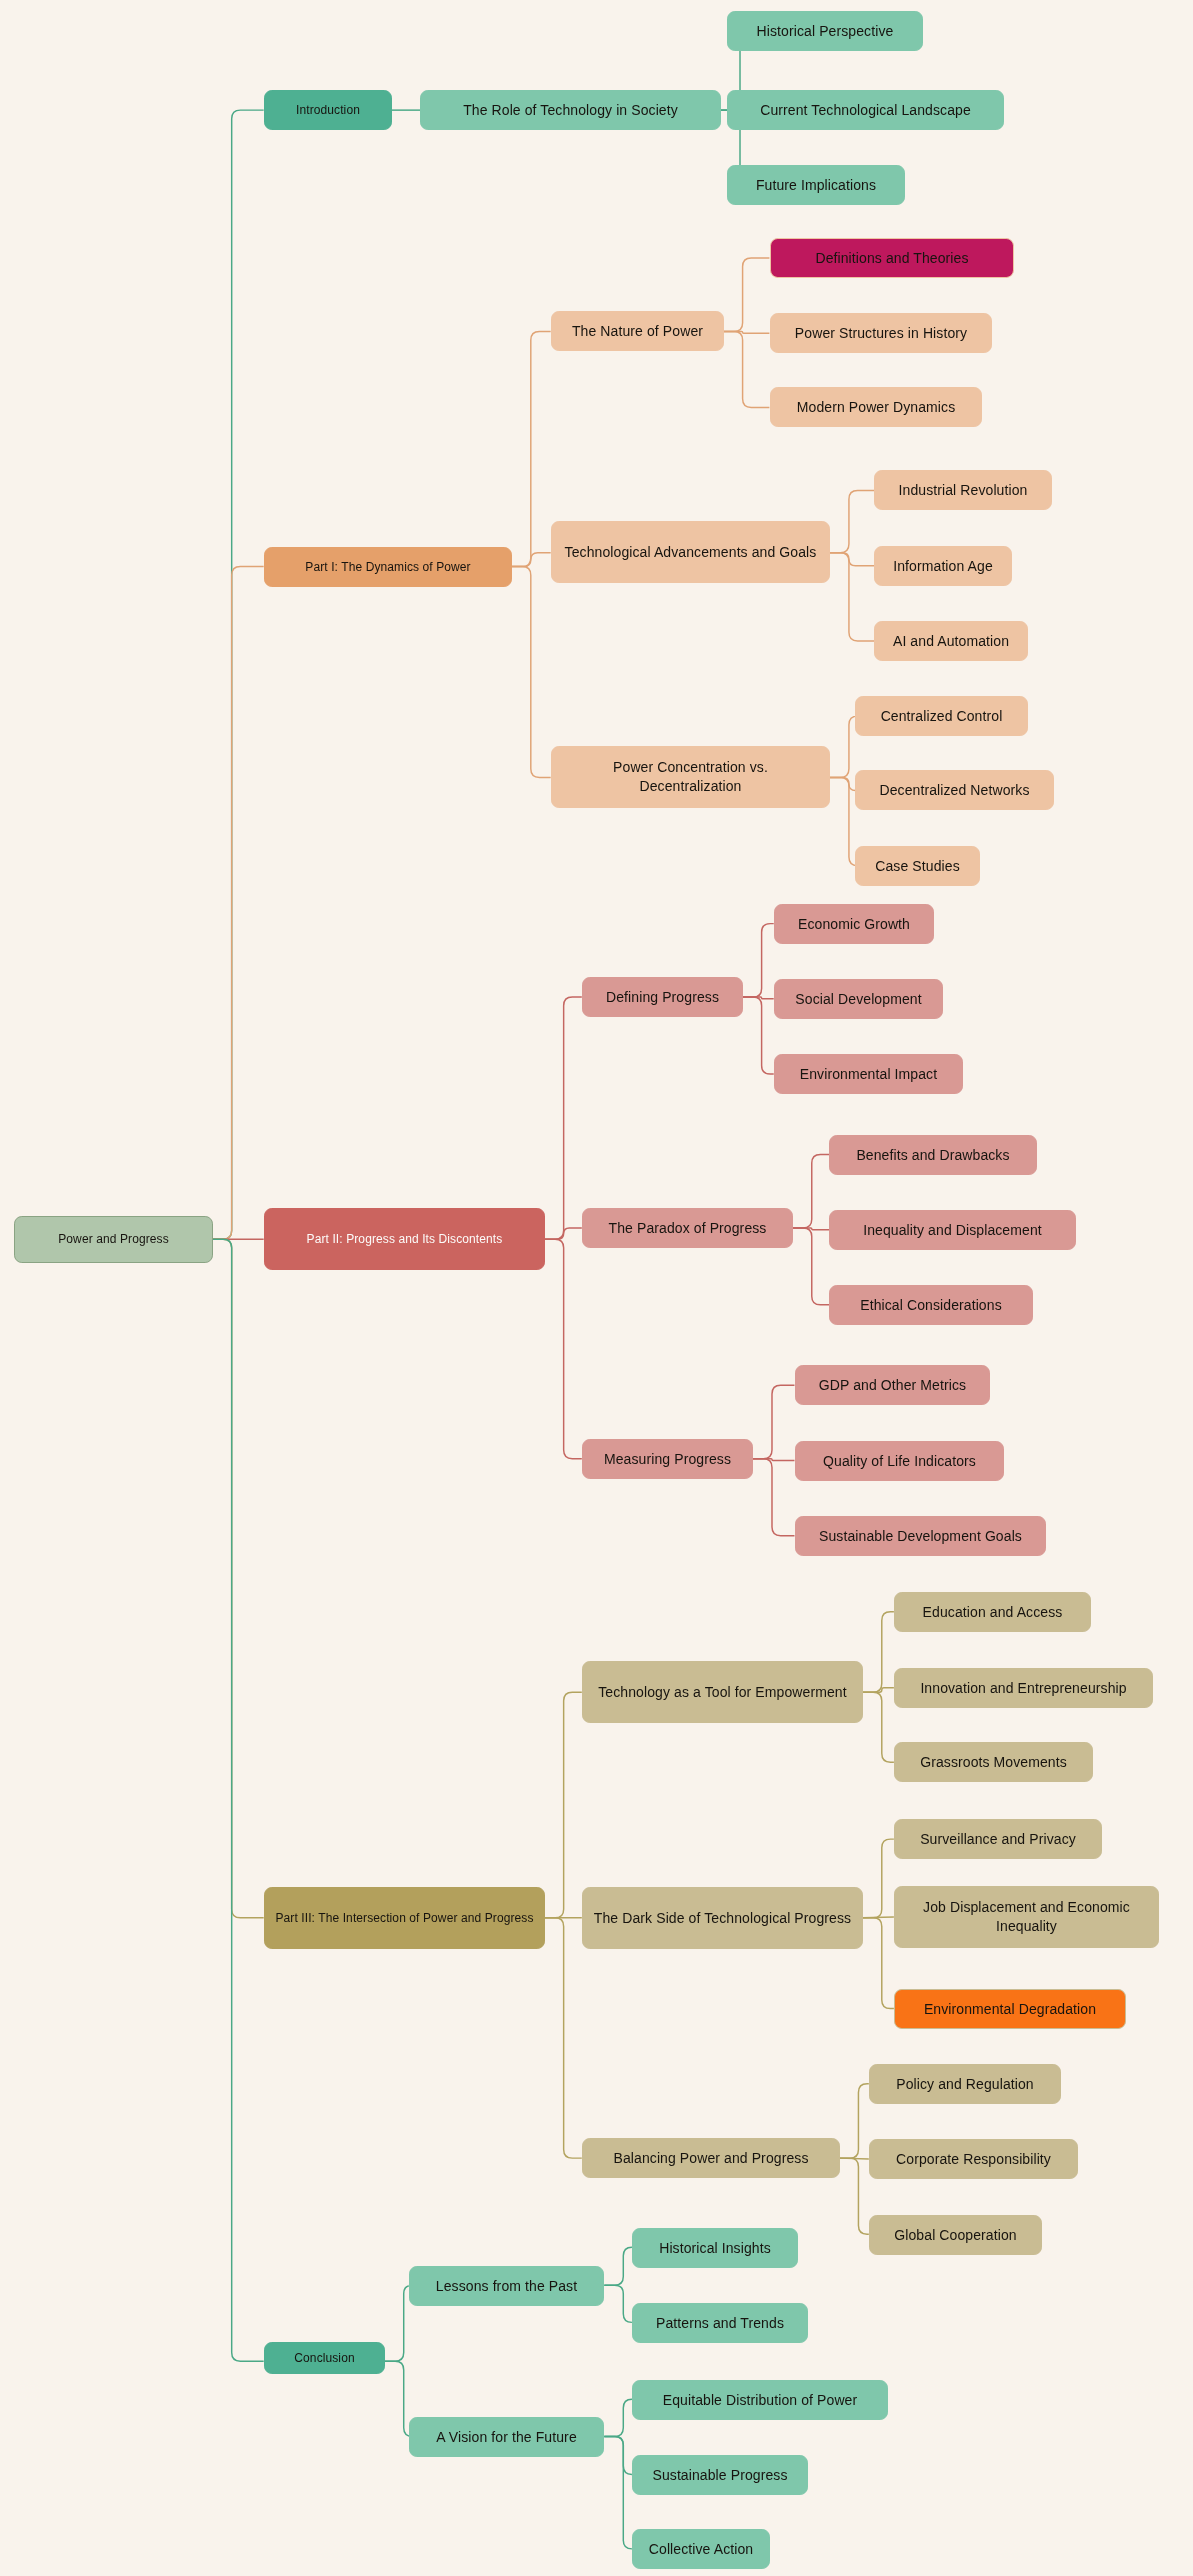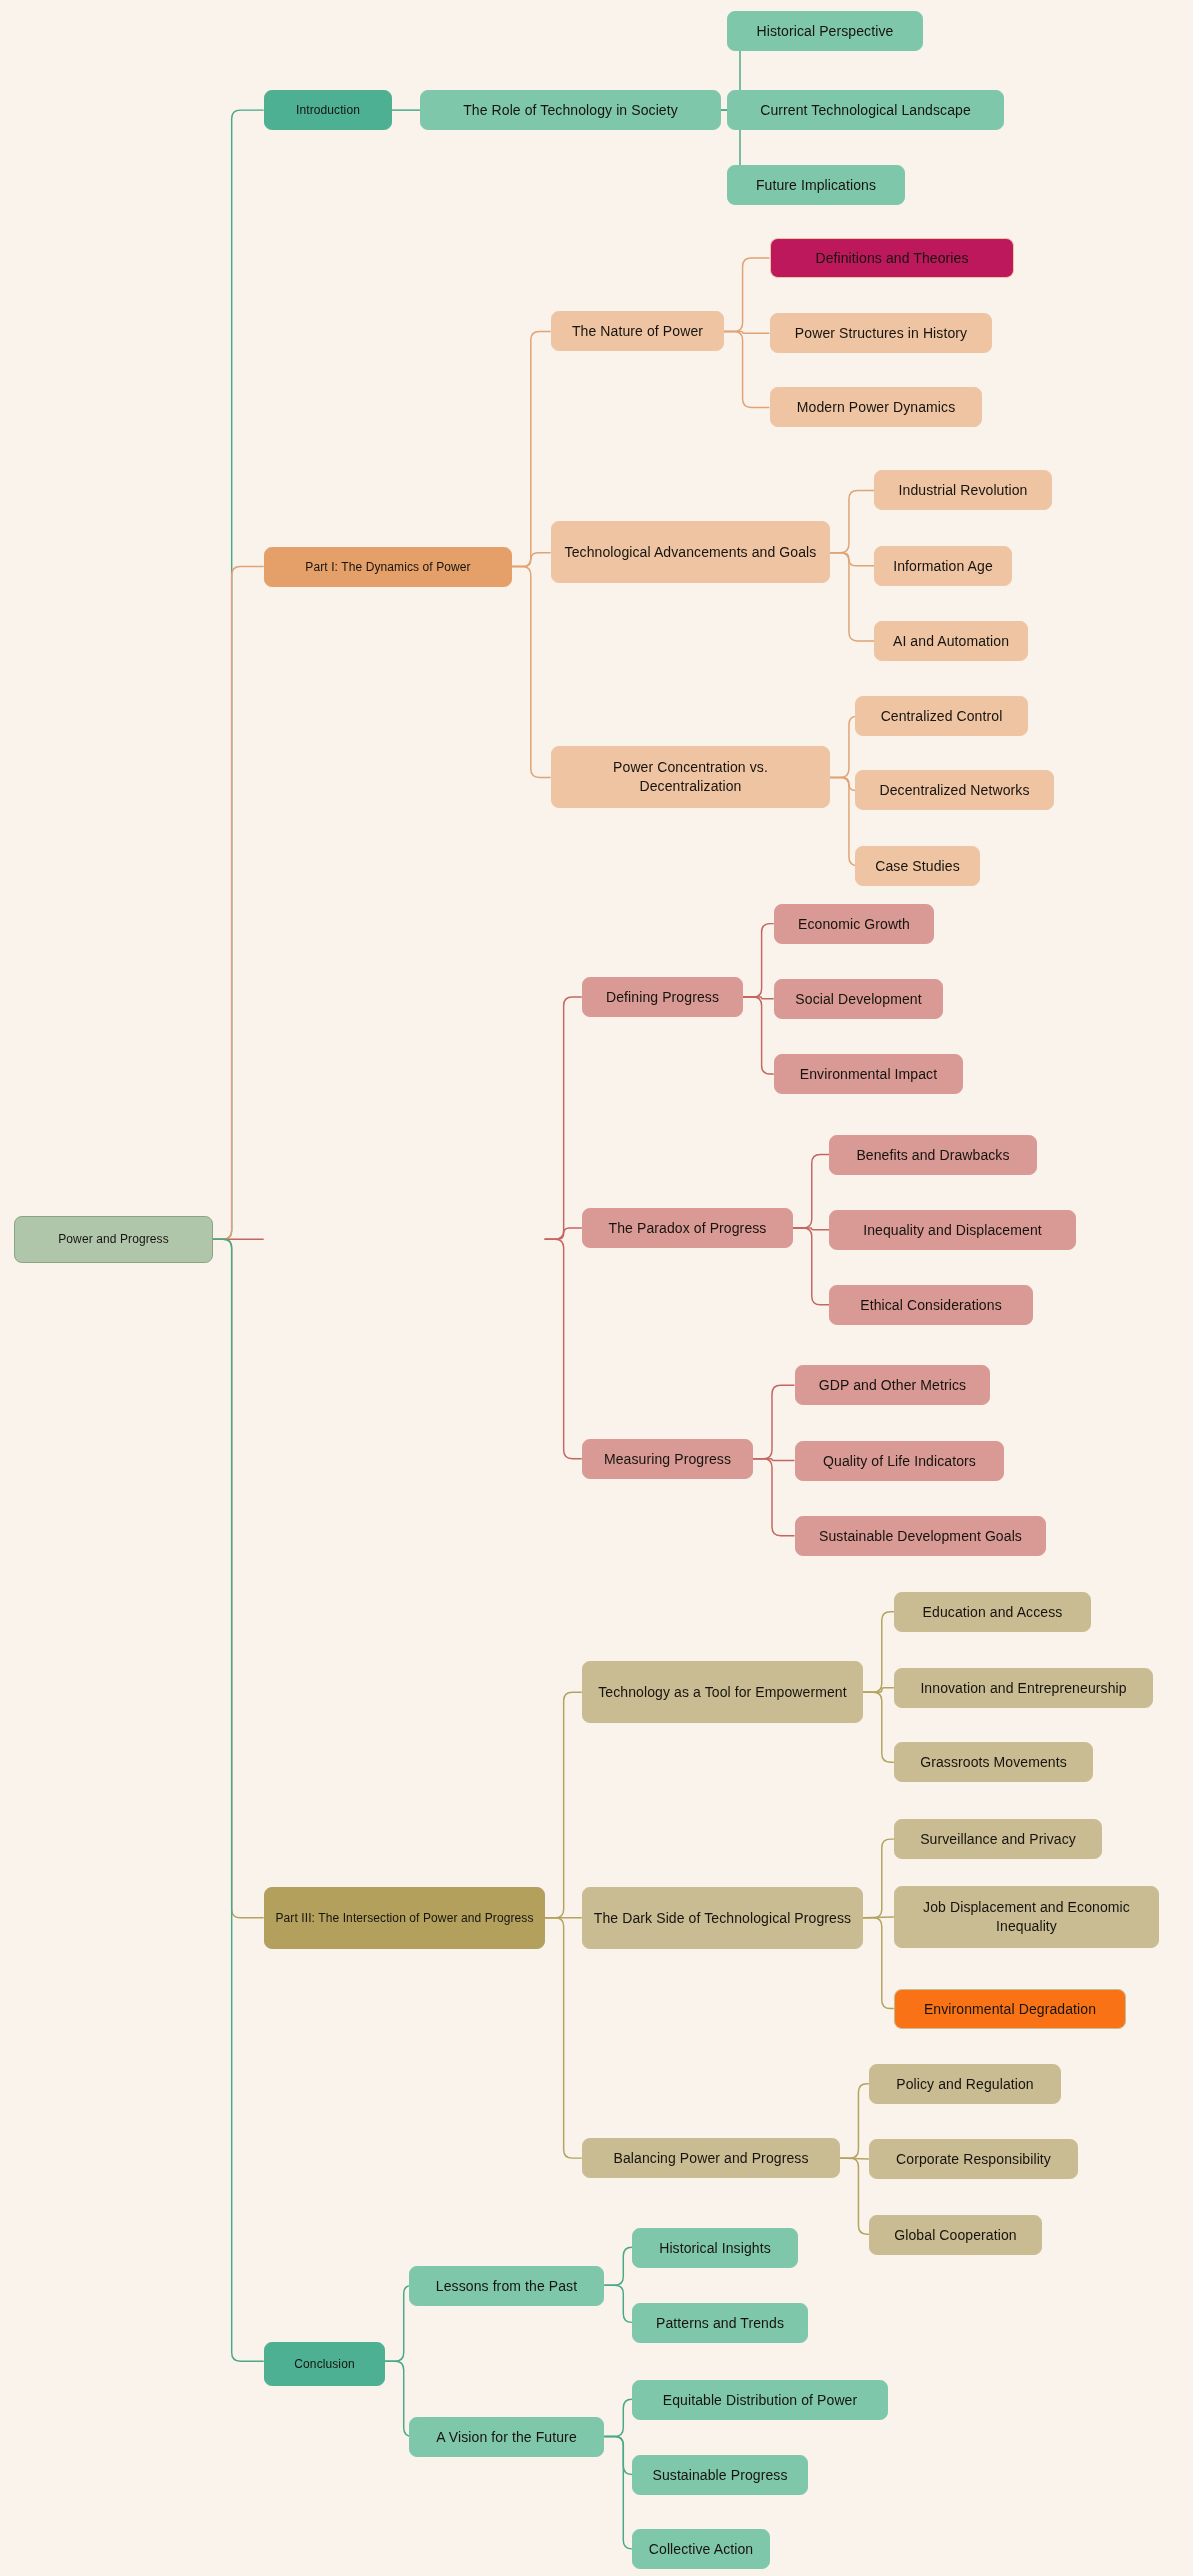--- a/index.html
+++ b/index.html
@@ -136,20 +136,23 @@
     </div>
     <div class="node l3" style="left: 855px; top: 696px; width: 173px; height: 40px; background: rgb(238, 196, 163); border: 0.9px solid rgb(238, 196, 163);">
       <span>Centralized Control</span>
     </div>
     <div class="node l3" style="left: 855px; top: 770px; width: 199px; height: 40px; background: rgb(238, 196, 163); border: 0.9px solid rgb(238, 196, 163);">
       <span>Decentralized Networks</span>
     </div>
     <div class="node l3" style="left: 855px; top: 846px; width: 125px; height: 40px; background: rgb(238, 196, 163); border: 0.9px solid rgb(238, 196, 163);">
       <span>Case Studies</span>
     </div>
+    <div class="node l1 white" style="left: 264px; top: 1208px; width: 281px; height: 62px; background: rgb(203, 100, 95); border: 0.9px solid rgb(203, 100, 95);">
+      <span>Part II: Progress and Its Discontents</span>
+    </div>
     <div class="node l2" style="left: 582px; top: 977px; width: 161px; height: 40px; background: rgb(217, 153, 148); border: 0.9px solid rgb(217, 153, 148);">
       <span>Defining Progress</span>
     </div>
     <div class="node l3" style="left: 774px; top: 904px; width: 160px; height: 40px; background: rgb(217, 153, 148); border: 0.9px solid rgb(217, 153, 148);">
       <span>Economic Growth</span>
     </div>
     <div class="node l3" style="left: 774px; top: 979px; width: 169px; height: 40px; background: rgb(217, 153, 148); border: 0.9px solid rgb(217, 153, 148);">
       <span>Social Development</span>
     </div>
     <div class="node l3" style="left: 774px; top: 1054px; width: 189px; height: 40px; background: rgb(217, 153, 148); border: 0.9px solid rgb(217, 153, 148);">
@@ -211,21 +214,21 @@
     </div>
     <div class="node l3" style="left: 869px; top: 2064px; width: 192px; height: 40px; background: rgb(201, 188, 147); border: 0.9px solid rgb(201, 188, 147);">
       <span>Policy and Regulation</span>
     </div>
     <div class="node l3" style="left: 869px; top: 2139px; width: 209px; height: 40px; background: rgb(201, 188, 147); border: 0.9px solid rgb(201, 188, 147);">
       <span>Corporate Responsibility</span>
     </div>
     <div class="node l3" style="left: 869px; top: 2215px; width: 173px; height: 40px; background: rgb(201, 188, 147); border: 0.9px solid rgb(201, 188, 147);">
       <span>Global Cooperation</span>
     </div>
-    <div class="node l1" style="left: 264px; top: 2342px; width: 121px; height: 44px; background: rgb(78, 176, 146); border: 0.9px solid rgb(78, 176, 146);">
+    <div class="node l1" style="left: 264px; top: 2342px; width: 121px; height: 32px; background: rgb(78, 176, 146); border: 0.9px solid rgb(78, 176, 146);">
       <span>Conclusion</span>
     </div>
     <div class="node l2" style="left: 409px; top: 2266px; width: 195px; height: 40px; background: rgb(127, 199, 171); border: 0.9px solid rgb(127, 199, 171);">
       <span>Lessons from the Past</span>
     </div>
     <div class="node l3" style="left: 632px; top: 2228px; width: 166px; height: 40px; background: rgb(127, 199, 171); border: 0.9px solid rgb(127, 199, 171);">
       <span>Historical Insights</span>
     </div>
     <div class="node l3" style="left: 632px; top: 2303px; width: 176px; height: 40px; background: rgb(127, 199, 171); border: 0.9px solid rgb(127, 199, 171);">
       <span>Patterns and Trends</span>

